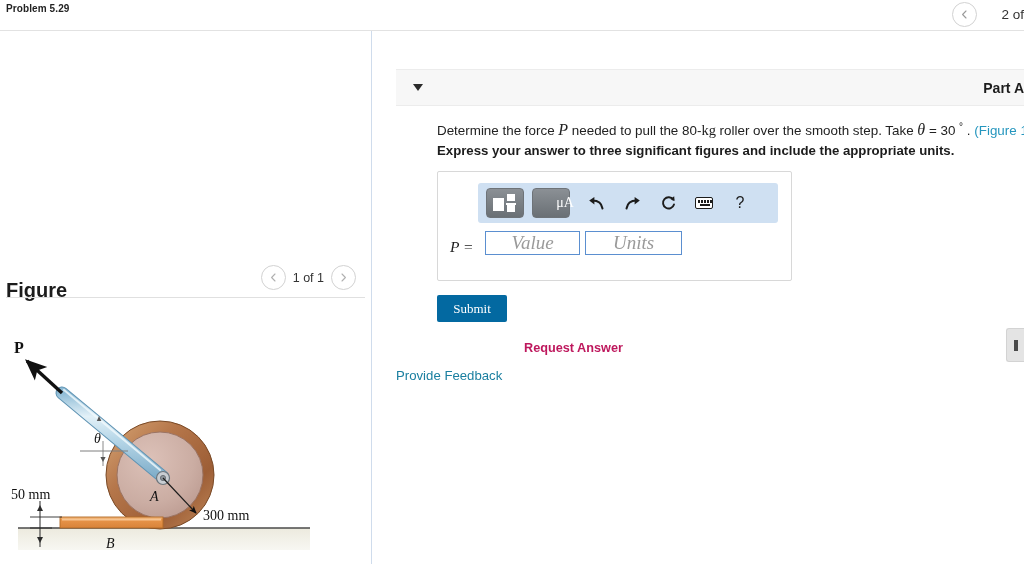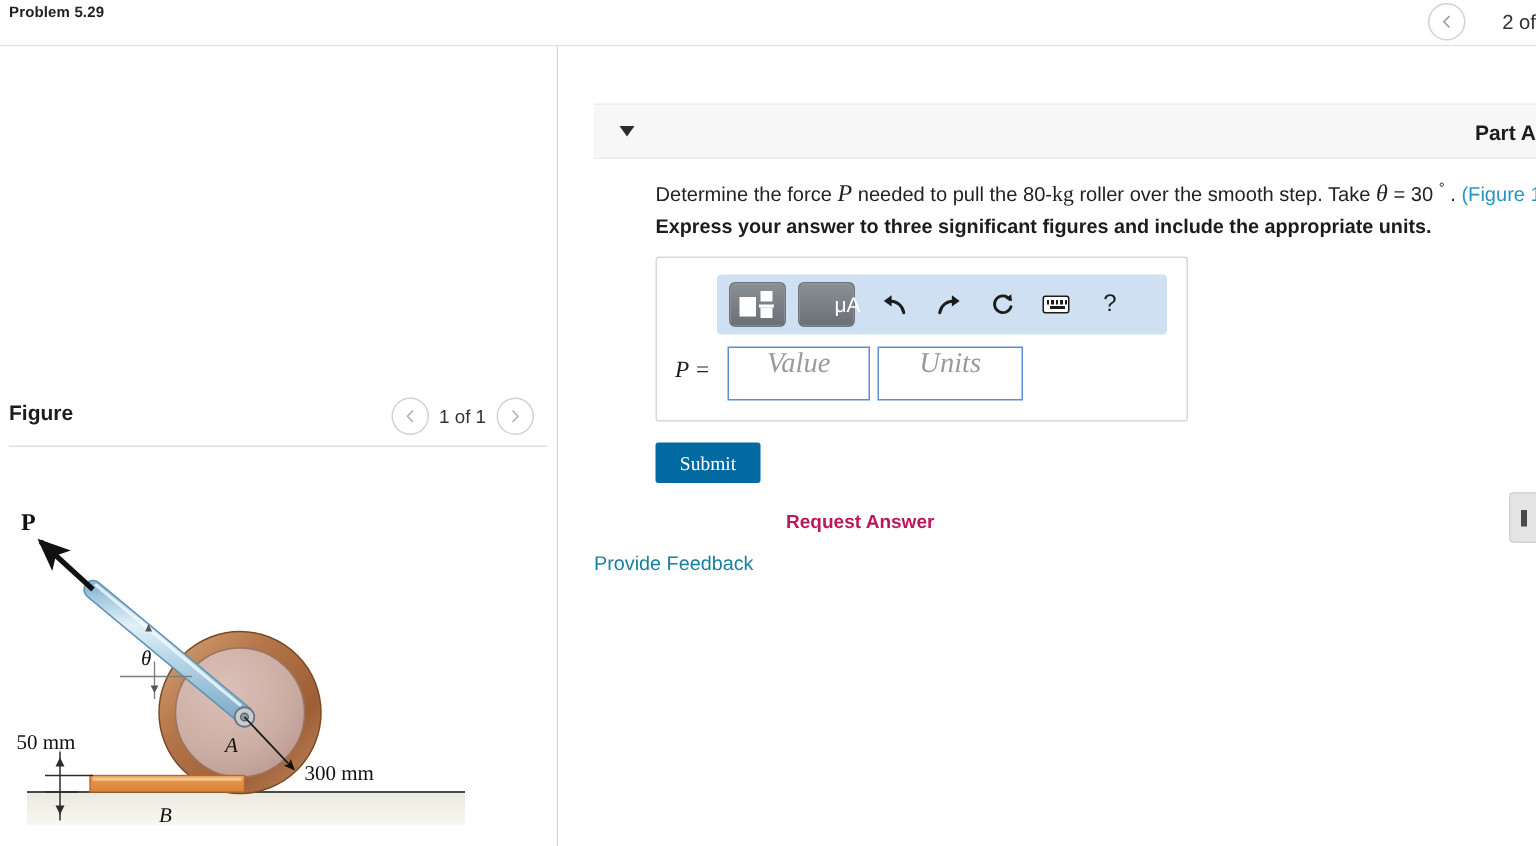--- a/index.html
+++ b/index.html
@@ -46,22 +46,22 @@
     position:absolute; left:371px; top:31px; width:1px; height:533px;
     background:#cfdcec;
   }
 
   
   .figpanel { position:absolute; left:0; top:31px; width:371px; height:533px; background:#fff; }
   .fig-head {
     position:absolute; left:0; top:232px; width:371px; height:34px;
   }
   .fig-title {
-    position:absolute; left:6px; top:4px;
-    font-size:14px; font-weight:bold; color:#1c1c1c;
+    position:absolute; left:6px; top:16px;
+    font-size:20px; font-weight:bold; color:#1c1c1c;
   }
   .fig-nav {
     position:absolute; right:15px; top:2px;
     display:flex; align-items:center; gap:7px;
   }
   .fig-count { font-size:12.5px; color:#333; }
   .fig-rule {
     position:absolute; left:6px; top:266px; width:359px; height:1px; background:#e0e0e0;
   }
   .fig-canvas { position:absolute; left:0; top:300px; width:371px; height:240px; }
@@ -108,21 +108,21 @@
     border-radius:4px; border:1px solid #6e7378;
     background:linear-gradient(#8b9095,#6a7075);
     display:flex; align-items:center; justify-content:center;
     cursor:pointer; flex:none; position:relative;
   }
   .tmpl-a { position:absolute; left:6px; top:9px; width:11px; height:13px; background:#fff; }
   .tmpl-b { position:absolute; left:20px; top:5px; width:8px; height:7px; background:#fff; }
   .tmpl-c { position:absolute; left:20px; top:16px; width:8px; height:7px; background:#fff; }
   .tmpl-bar { position:absolute; left:19px; top:14px; width:10px; height:1.5px; background:#fff; }
   .mbtn-txt {
-    color:#fff; font-size:14px; font-family:Liberation Sans, sans-serif;margin-left:28px;
+    color:#fff; font-size:14px; font-family:Liberation Serif, serif;margin-left:28px;
   }
   .ibtn {
     margin-left:16px; color:#1c1c1c; font-size:16px;
     display:flex; align-items:center; justify-content:center;
     cursor:pointer; flex:none; width:20px; height:20px;
   }
   .kbd-glyph {
     width:18px; height:12px; border:1.6px solid #1c1c1c; border-radius:2px;
     position:relative; background:#fff;
   }
@@ -133,23 +133,23 @@
   .kbd-glyph::after{
     content:""; position:absolute; left:4px; bottom:2px; width:10px; height:2px; background:#1c1c1c;
   }
 
   .p-eq {
     position:absolute; left:12px; top:66px;
     font-family:"Liberation Serif", serif; font-style:italic;
     font-size:15.5px; color:#1c1c1c;
   }
   .fld {
-    position:absolute; top:59px; height:36px;
+    position:absolute; top:59px; height:24px;
     border:1px solid #5b8fd0; background:#fff;
-    display:flex; align-items:flex-start; justify-content:center;
+    display:flex; align-items:flex-end; justify-content:center;
     cursor:text;
   }
   .fld-value { left:47px; width:95px; }
   .fld-units { left:147px; width:97px; }
   .fld span {
     font-family:"Liberation Serif", serif; font-style:italic;
     font-size:19px; color:#9a9a9a;
   }
 
   .submit-btn {

